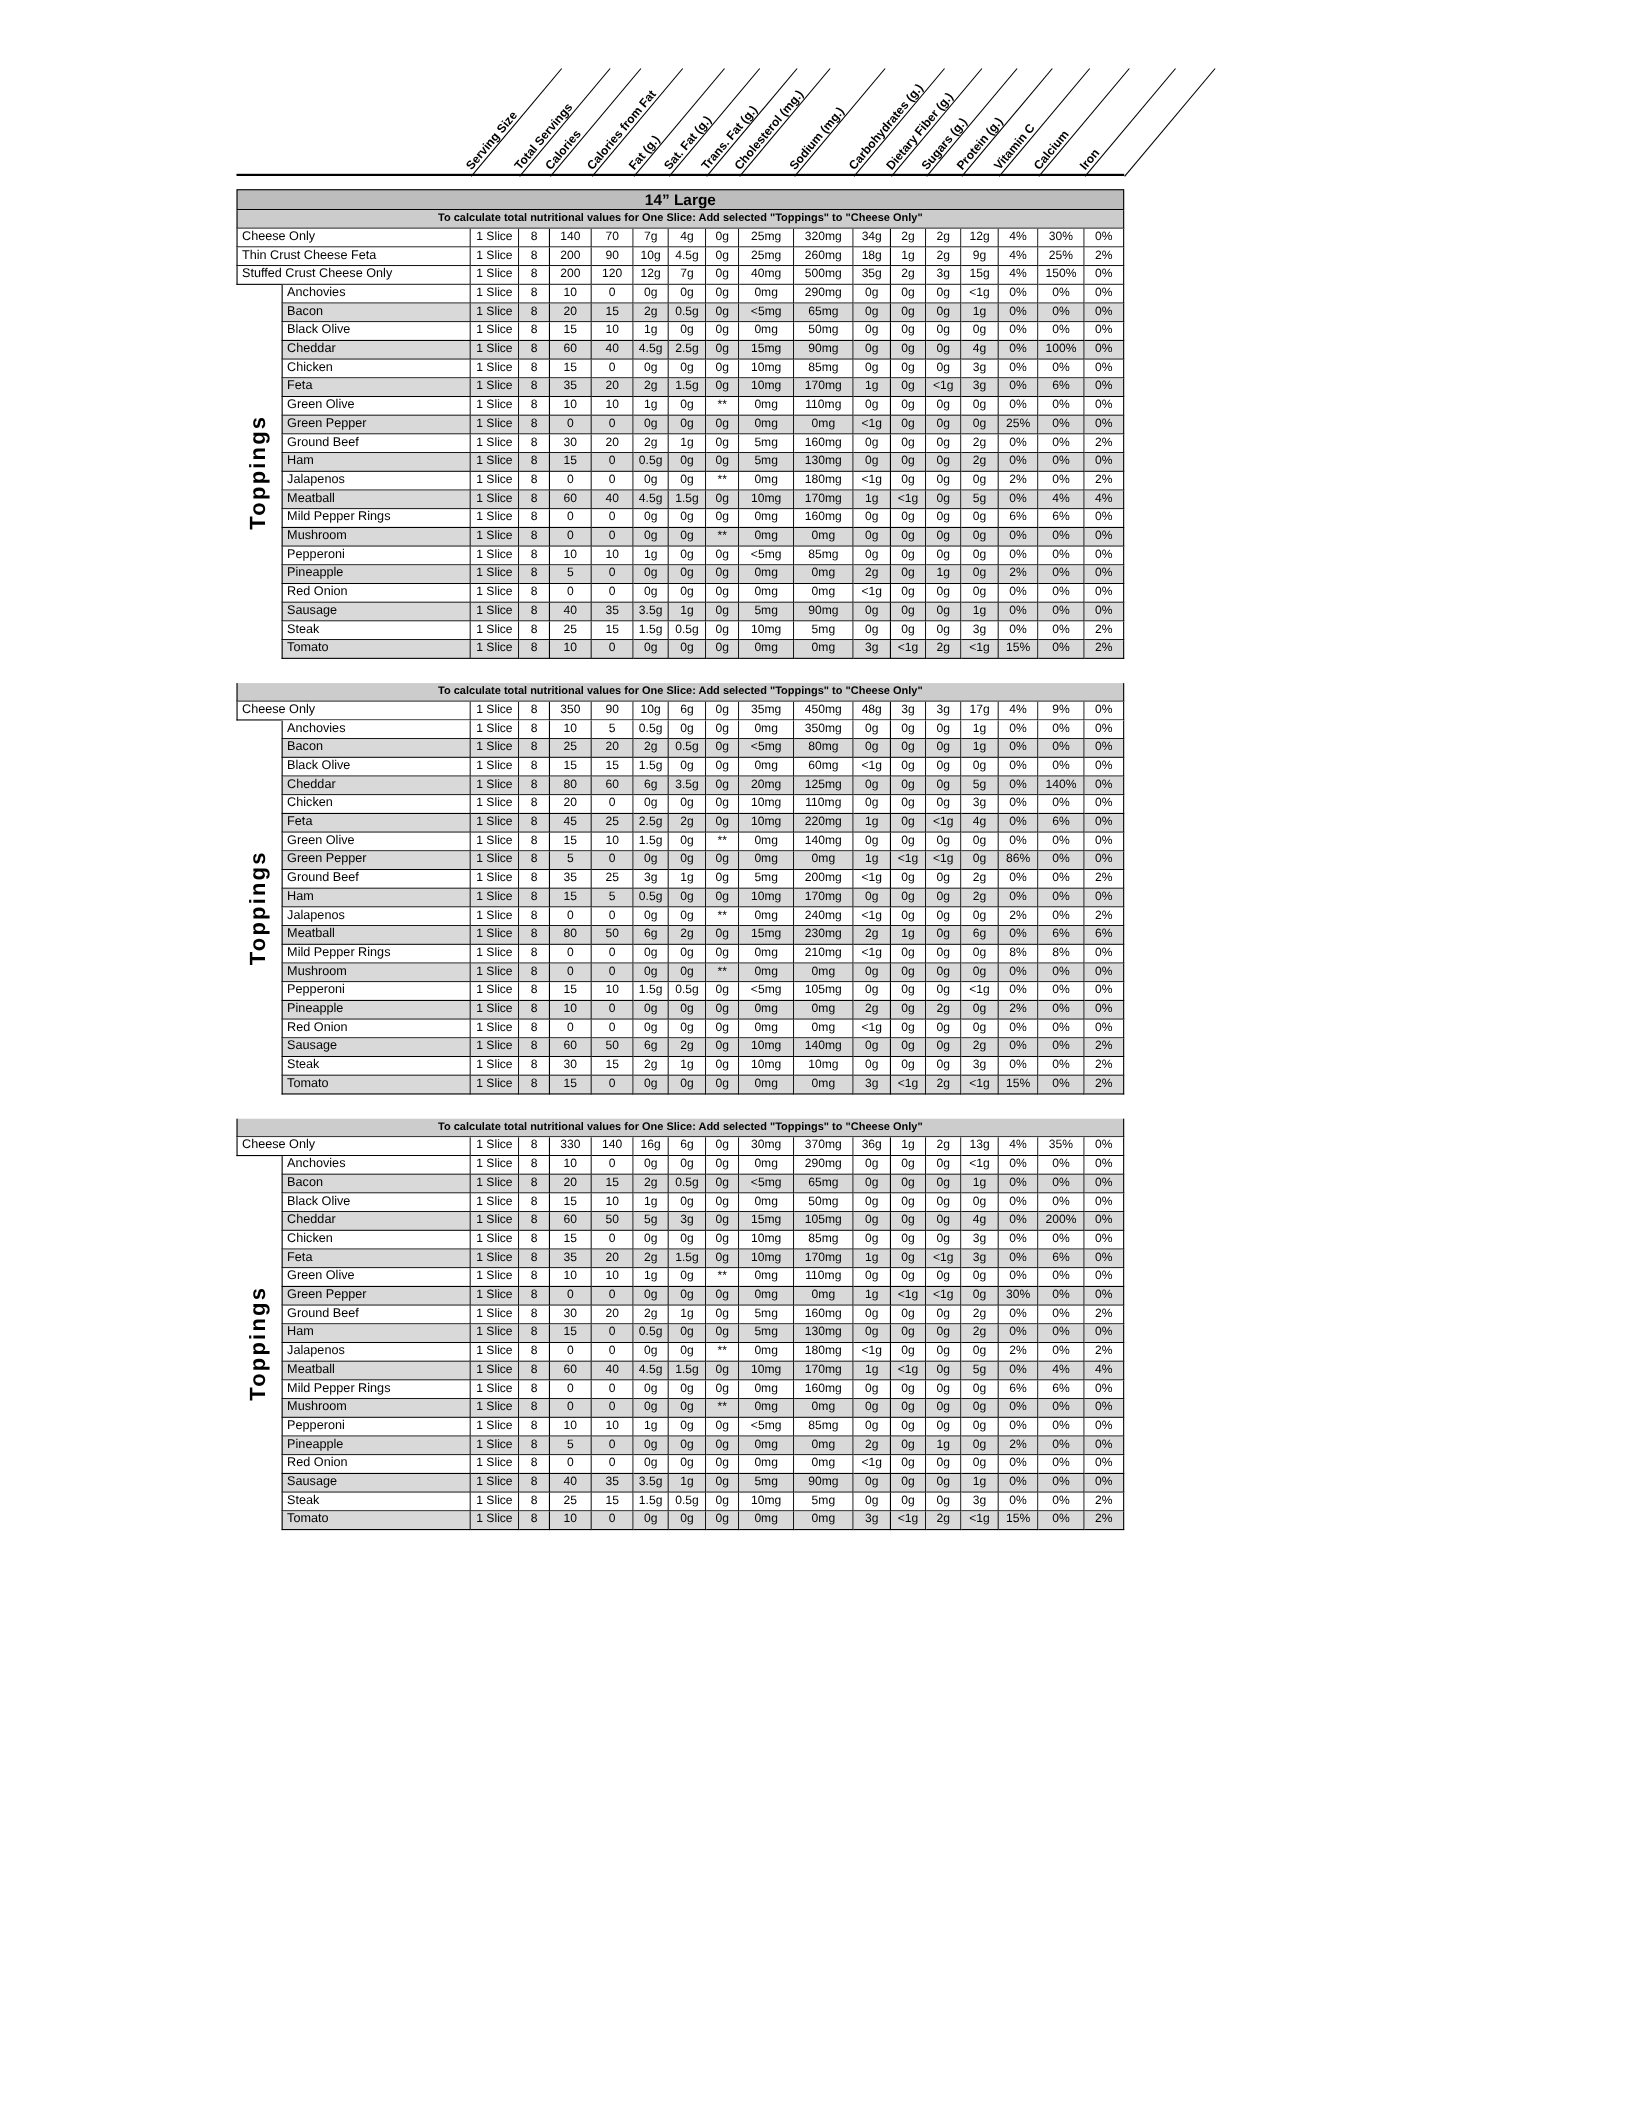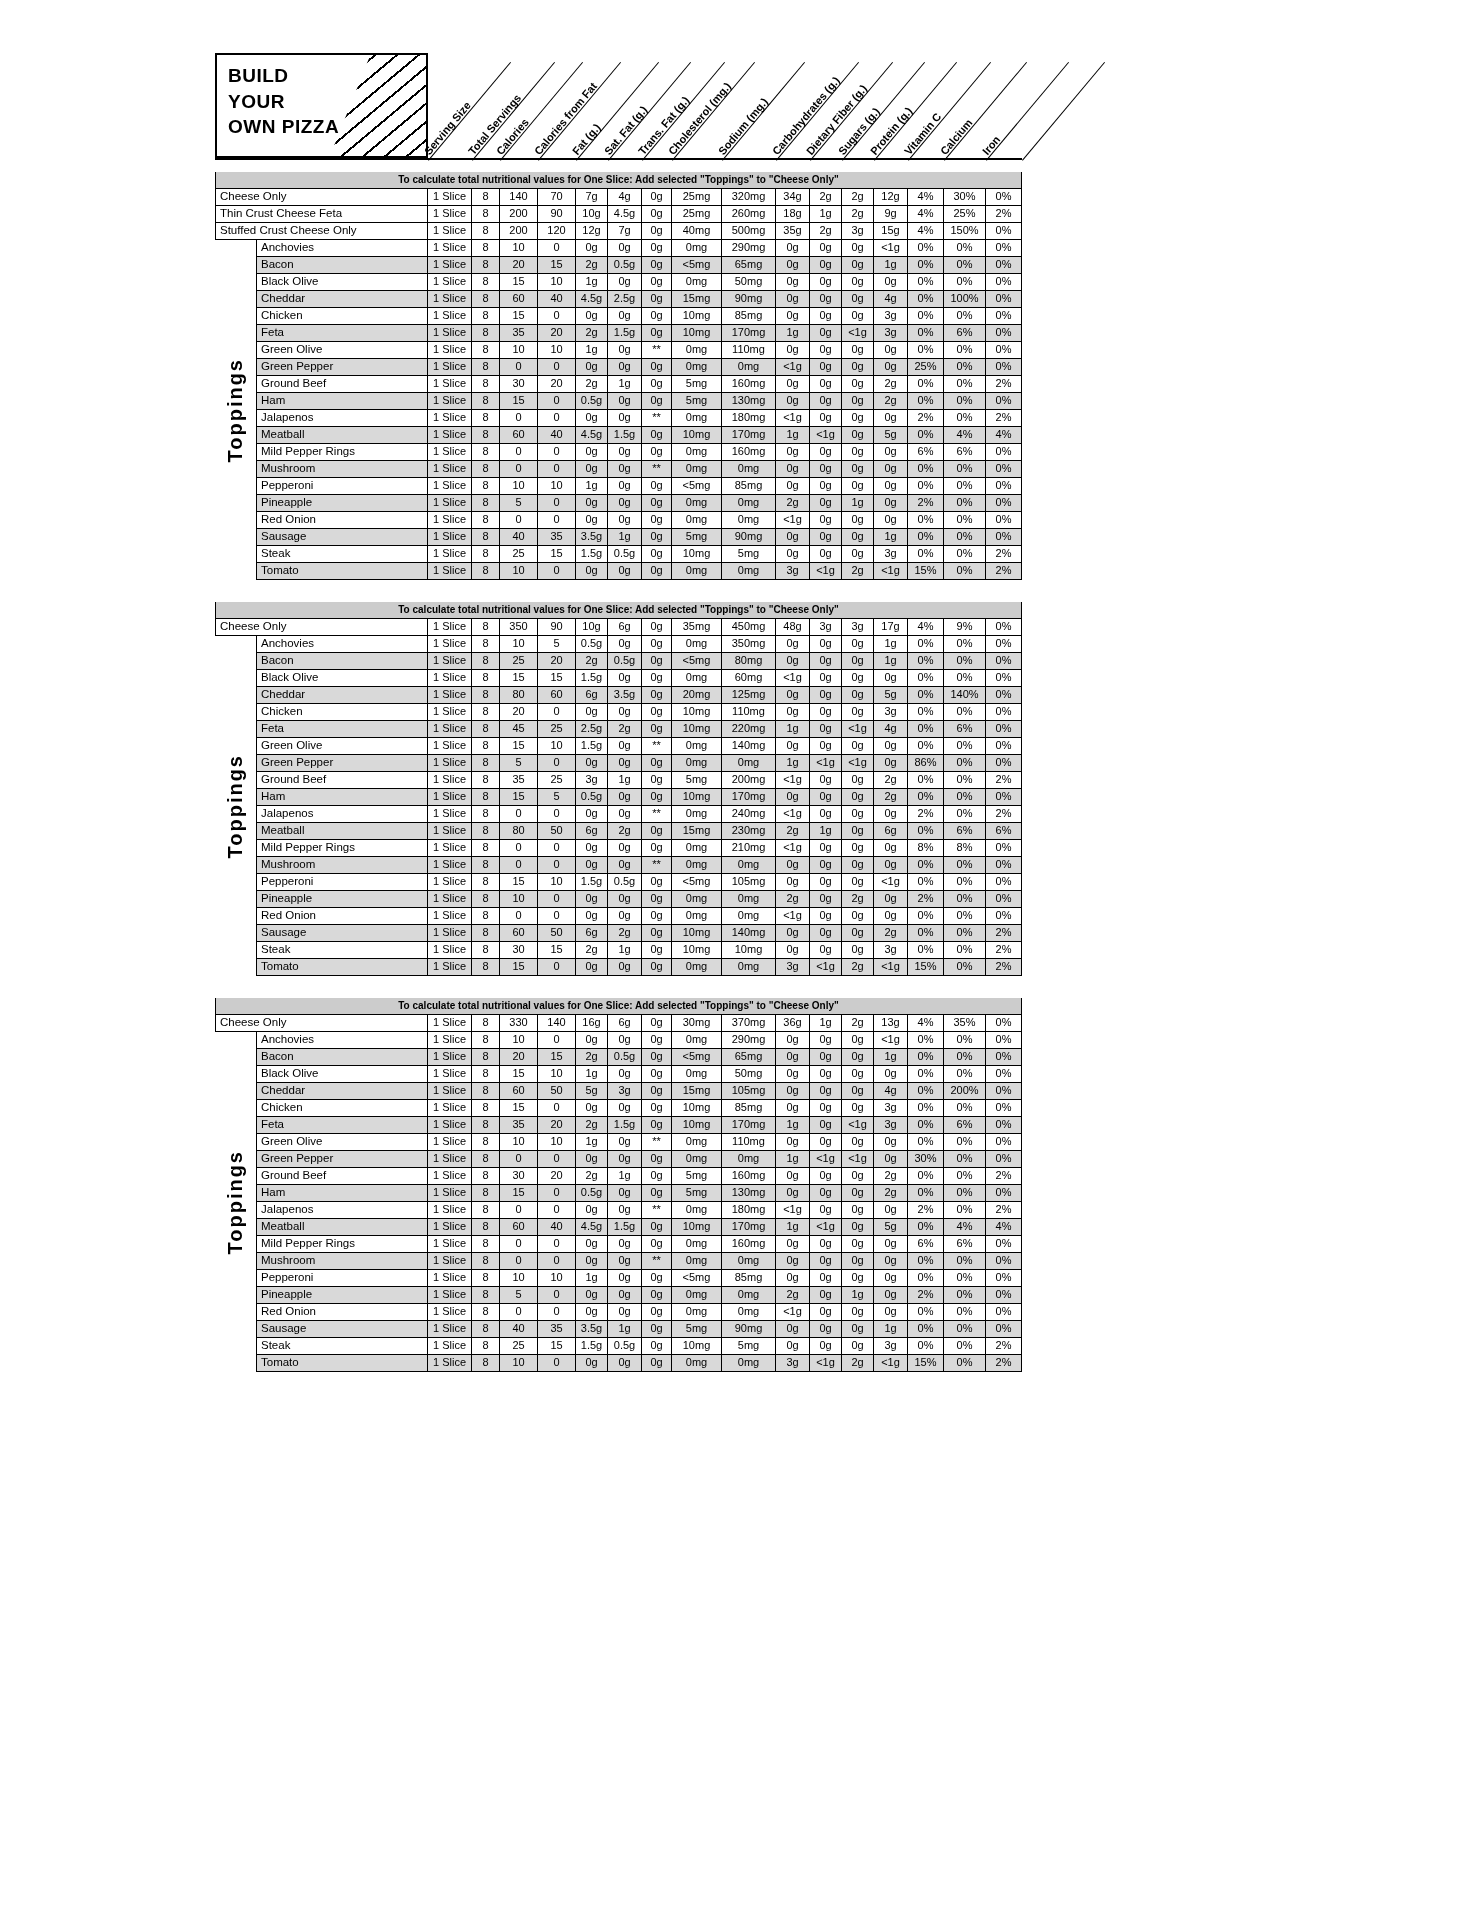--- a/index.html
+++ b/index.html
@@ -65,28 +65,20 @@
     writing-mode:vertical-rl; transform:rotate(180deg);
     font-weight:bold; font-size:20px; letter-spacing:2px;
   }
 </style>
 </head>
 <body>
 
 <div class="page">
 
   <div class="header-band">
-    <div class="brand-box">
-      <div class="brand-text">
-        <div>BUILD</div>
-        <div>YOUR</div>
-        <div>OWN PIZZA</div>
-      </div>
-      <div class="brand-stripes"></div>
-    </div>
     <div class="diag" id="diag">
         <div class="diag-line" style="left: 213px;"></div>
         <div class="diag-label" style="left: 216px;">Serving Size</div>
         <div class="diag-line" style="left: 257px;"></div>
         <div class="diag-label" style="left: 260px;">Total Servings</div>
         <div class="diag-line" style="left: 285px;"></div>
         <div class="diag-label" style="left: 288px;">Calories</div>
         <div class="diag-line" style="left: 323px;"></div>
         <div class="diag-label" style="left: 326px;">Calories from Fat</div>
         <div class="diag-line" style="left: 361px;"></div>
@@ -112,20 +104,21 @@
         <div class="diag-line" style="left: 729px;"></div>
         <div class="diag-label" style="left: 732px;">Calcium</div>
         <div class="diag-line" style="left: 771px;"></div>
         <div class="diag-label" style="left: 774px;">Iron</div>
         <div class="diag-line" style="left: 807px;"></div>
       </div>
   </div>
 
   <div id="sections">
       <div class="section">
+        <div class="sec-title">14” Large</div>
         <div class="sec-sub">To calculate total nutritional values for One Slice: Add selected "Toppings" to "Cheese Only"</div>
         <div>
           <div class="row">
             <div class="cell name bname">Cheese Only</div>
             <div class="cell val" style="width: 44px;">1 Slice</div>
             <div class="cell val" style="width: 28px;">8</div>
             <div class="cell val" style="width: 38px;">140</div>
             <div class="cell val" style="width: 38px;">70</div>
             <div class="cell val" style="width: 32px;">7g</div>
             <div class="cell val" style="width: 34px;">4g</div>

